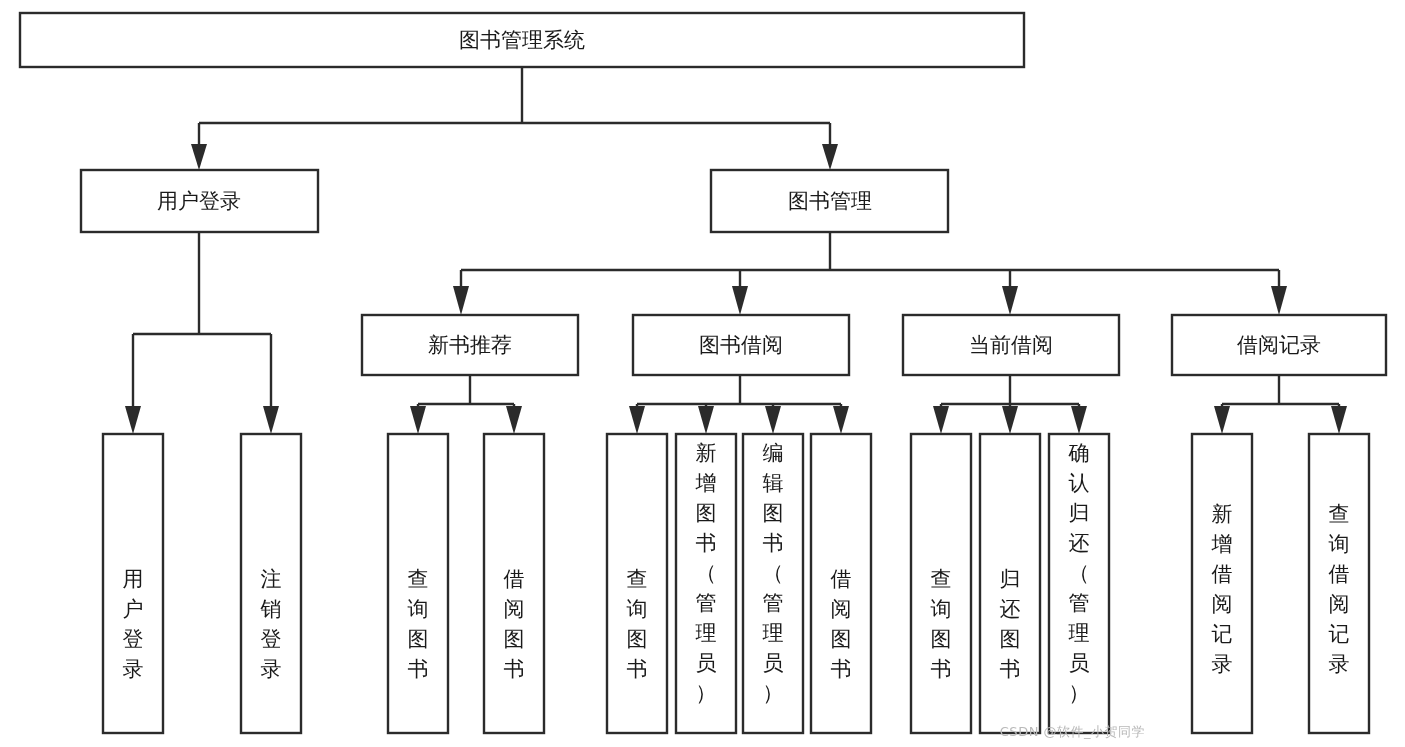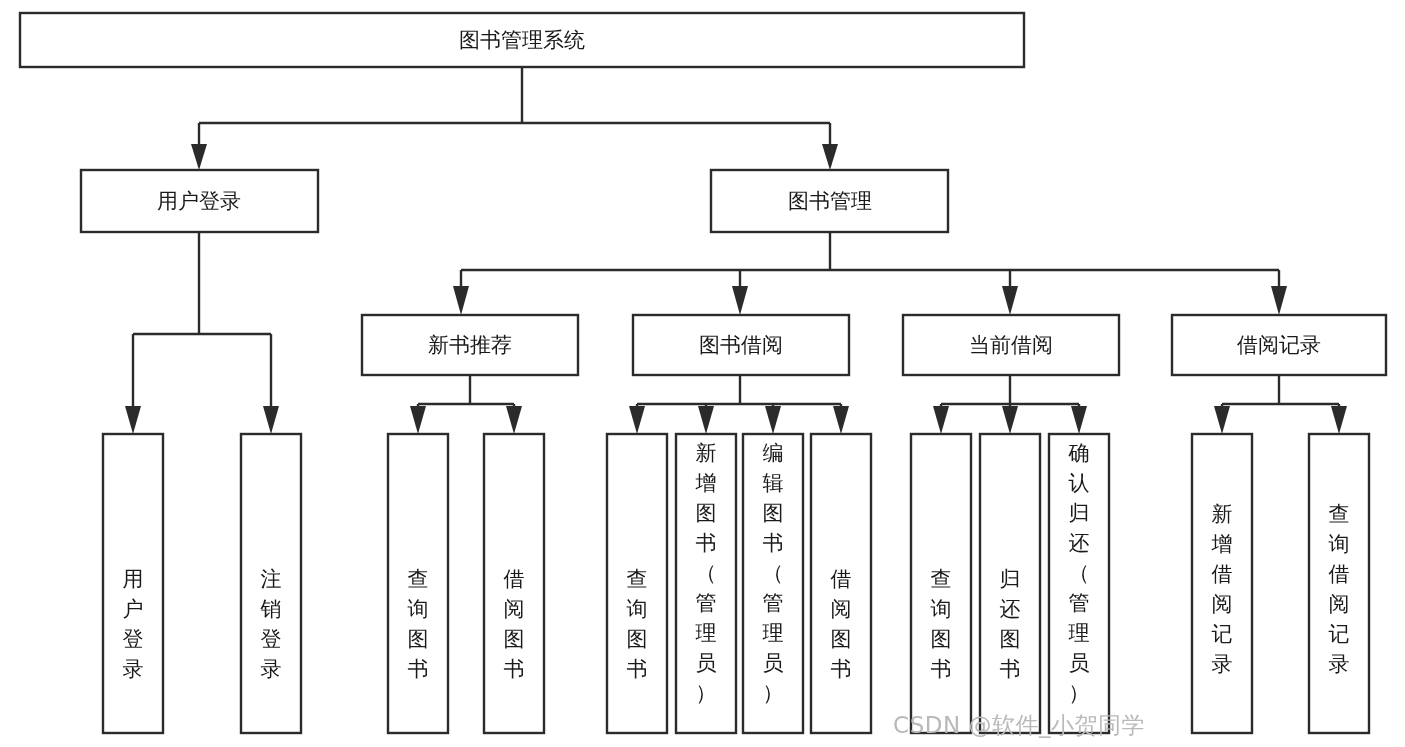--- a/index.html
+++ b/index.html
@@ -54,21 +54,21 @@
     fill: #1a1a1a;
     font-family: "DejaVu Sans", "Liberation Sans", sans-serif;
     font-size: 21px;
     text-anchor: middle;
   }
   .watermark {
     position: absolute;
     right: 12px;
     bottom: 6px;
     font-family: "DejaVu Sans", "Liberation Sans", sans-serif;
-    font-size: 23px;
+    font-size: 13px;
     color: #b9b9b9;
     white-space: nowrap;
     letter-spacing: 0.5px;
     pointer-events: none;
   }
 </style>
 </head>
 <body>
 
 <div id="diagram-root">

